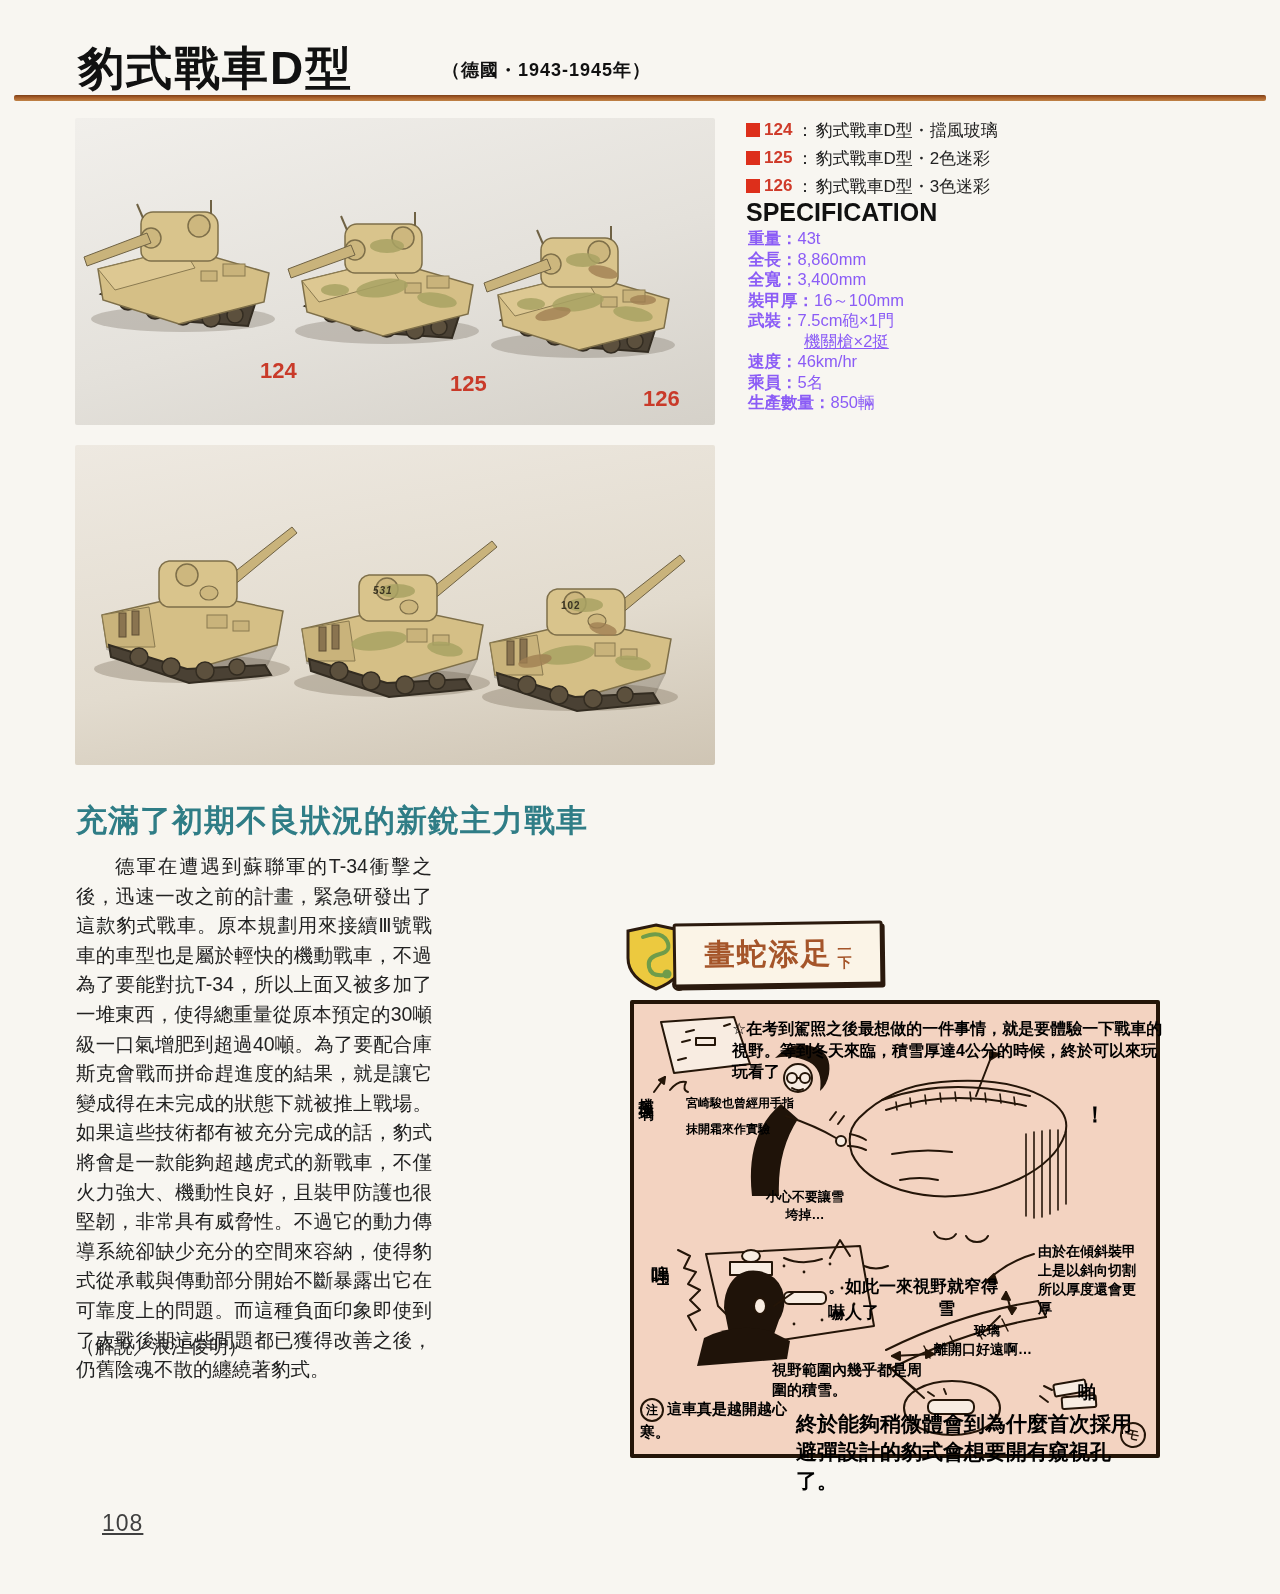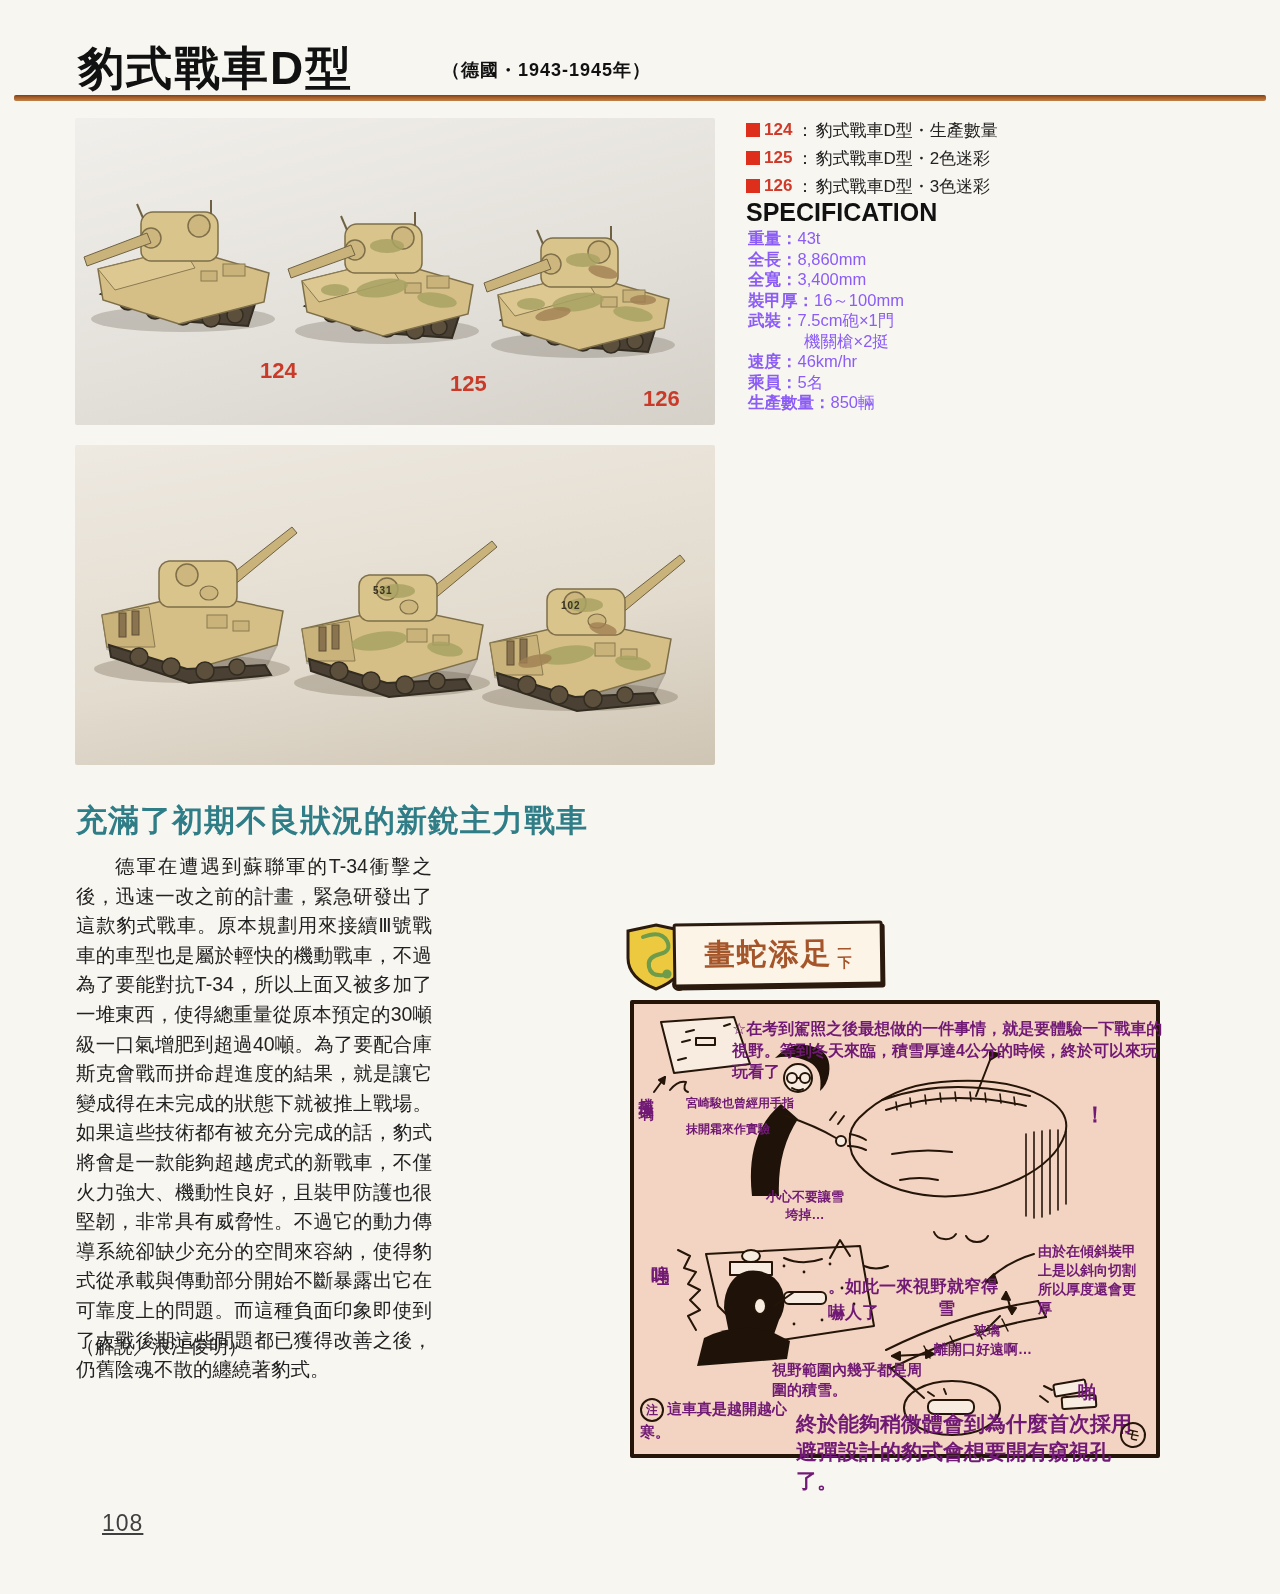--- a/index.html
+++ b/index.html
@@ -26,39 +26,39 @@
   
   .plist{left:746px;top:116px;width:470px;}
   .pl-item{display:flex;align-items:center;height:28px;font-size:17px;color:#222;}
   .pl-square{width:14px;height:14px;background:#dd2f1b;margin-right:4px;flex:0 0 auto;}
   .pl-num{color:#cf3b2a;font-weight:700;margin-right:2px;}
   .pl-sep{margin:0 2px;}
   .spec-head{left:746px;top:198px;font-size:25px;font-weight:900;letter-spacing:0px;color:#111;}
   .spec{left:748px;top:228px;width:440px;}
   .spec-row{font-size:16.5px;line-height:20.5px;color:#8b5cf6;}
   .spec-row .lab{font-weight:600;}
-  .spec-row.indent{padding-left:56px;}
+  .spec-row.indent{padding-left:56px;text-decoration:underline;}
   
   .art-head{left:76px;top:800px;width:640px;font-size:31px;font-weight:600;color:#2f7d86;letter-spacing:1px;}
   .art-body{left:76px;top:852px;width:356px;font-size:19.5px;line-height:29.6px;
     text-align:justify;color:#222;text-indent:2em;margin:0;}
   .art-credit{left:76px;top:1334px;font-size:19px;color:#222;}
   
   .cm-header{left:617px;top:900px;width:270px;height:92px;}
   .cm-shield{position:absolute;left:6px;top:22px;}
   .cm-box{position:absolute;left:56px;top:22px;width:204px;height:58px;background:#fbf4e7;
     border:3px solid #2b1a0e;border-radius:3px;transform:rotate(-0.8deg);
     display:flex;align-items:center;justify-content:center;box-shadow:2px 3px 0 #2b1a0e;}
   .cm-title{font-size:30px;font-weight:900;color:#a5552a;letter-spacing:2px;}
   .cm-suffix{display:flex;flex-direction:column;line-height:13px;font-size:14px;font-weight:900;
     color:#a5552a;margin-left:5px;margin-top:6px;}
   
   .cm-panel{left:630px;top:1000px;width:522px;height:450px;background:#f3d3c1;
     border:4px solid #241508;border-radius:2px;}
-  .cm-panel .note{position:absolute;color:#701a75;line-height:1.35;}
+  .cm-panel .note{position:absolute;color:#000000;line-height:1.35;}
   .v-text{writing-mode:vertical-rl;letter-spacing:2px;}
   .note-circle{display:inline-block;width:20px;height:20px;border:2px solid #241508;border-radius:50%;
     font-size:12px;line-height:20px;text-align:center;font-weight:700;margin-right:3px;vertical-align:middle;}
   .seal{position:absolute;width:22px;height:22px;border:2px solid #241508;border-radius:50%;
     font-size:13px;line-height:22px;text-align:center;font-weight:700;color:#241508;transform:rotate(12deg);}
   .page-num{left:102px;top:1510px;font-size:23px;color:#404040;letter-spacing:1px;text-decoration:underline;}
 </style>
 </head>
 <body>
 
@@ -116,21 +116,21 @@
   <span class="photo-label" style="left:185px;top:240px;">124</span>
   <span class="photo-label" style="left:375px;top:253px;">125</span>
   <span class="photo-label" style="left:568px;top:268px;">126</span>
 </div>
 
 <div class="abs plist">
   <div class="pl-item">
     <span class="pl-square"></span>
     <span class="pl-num">124</span>
     <span class="pl-sep">：</span>
-    <span>豹式戰車D型・生產數量</span>
+    <span>豹式戰車D型・擋風玻璃</span>
   </div>
   <div class="pl-item">
     <span class="pl-square"></span>
     <span class="pl-num">125</span>
     <span class="pl-sep">：</span>
     <span>豹式戰車D型・2色迷彩</span>
   </div>
   <div class="pl-item">
     <span class="pl-square"></span>
     <span class="pl-num">126</span>
@@ -190,21 +190,21 @@
     <g transform="translate(212,86)">
         <use href="#tankR"></use>
         <use href="#camoG2"></use>
       </g>
     <g transform="translate(400,100)">
         <use href="#tankR"></use>
         <use href="#camoG2"></use>
         <use href="#camoB2"></use>
       </g>
   </svg>
-  <span class="turret-num" style="left:298px;top:140px;">531</span>
+  <span class="turret-num" style="left:298px;top:140px;font-style:italic;">531</span>
   <span class="turret-num" style="left:486px;top:155px;">102</span>
 </div>
 
 <div class="abs art-head">充滿了初期不良狀況的新銳主力戰車</div>
 <p class="abs art-body">德軍在遭遇到蘇聯軍的T-34衝擊之後，迅速一改之前的計畫，緊急研發出了這款豹式戰車。原本規劃用來接續Ⅲ號戰車的車型也是屬於輕快的機動戰車，不過為了要能對抗T-34，所以上面又被多加了一堆東西，使得總重量從原本預定的30噸級一口氣增肥到超過40噸。為了要配合庫斯克會戰而拼命趕進度的結果，就是讓它變成得在未完成的狀態下就被推上戰場。如果這些技術都有被充分完成的話，豹式將會是一款能夠超越虎式的新戰車，不僅火力強大、機動性良好，且裝甲防護也很堅韌，非常具有威脅性。不過它的動力傳導系統卻缺少充分的空間來容納，使得豹式從承載與傳動部分開始不斷暴露出它在可靠度上的問題。而這種負面印象即使到了大戰後期這些問題都已獲得改善之後，仍舊陰魂不散的纏繞著豹式。</p>
 <div class="abs art-credit">（解說／浪江俊明）</div>
 
 <div class="abs cm-header">
   <svg class="cm-shield" width="66" height="70" viewBox="0 0 66 70">
     <path d="M33,3 L61,9 V36 q0,20 -28,31 q-28,-11 -28,-31 V9 z" fill="#ecc93f" stroke="#2b1a0e" stroke-width="3"></path>

